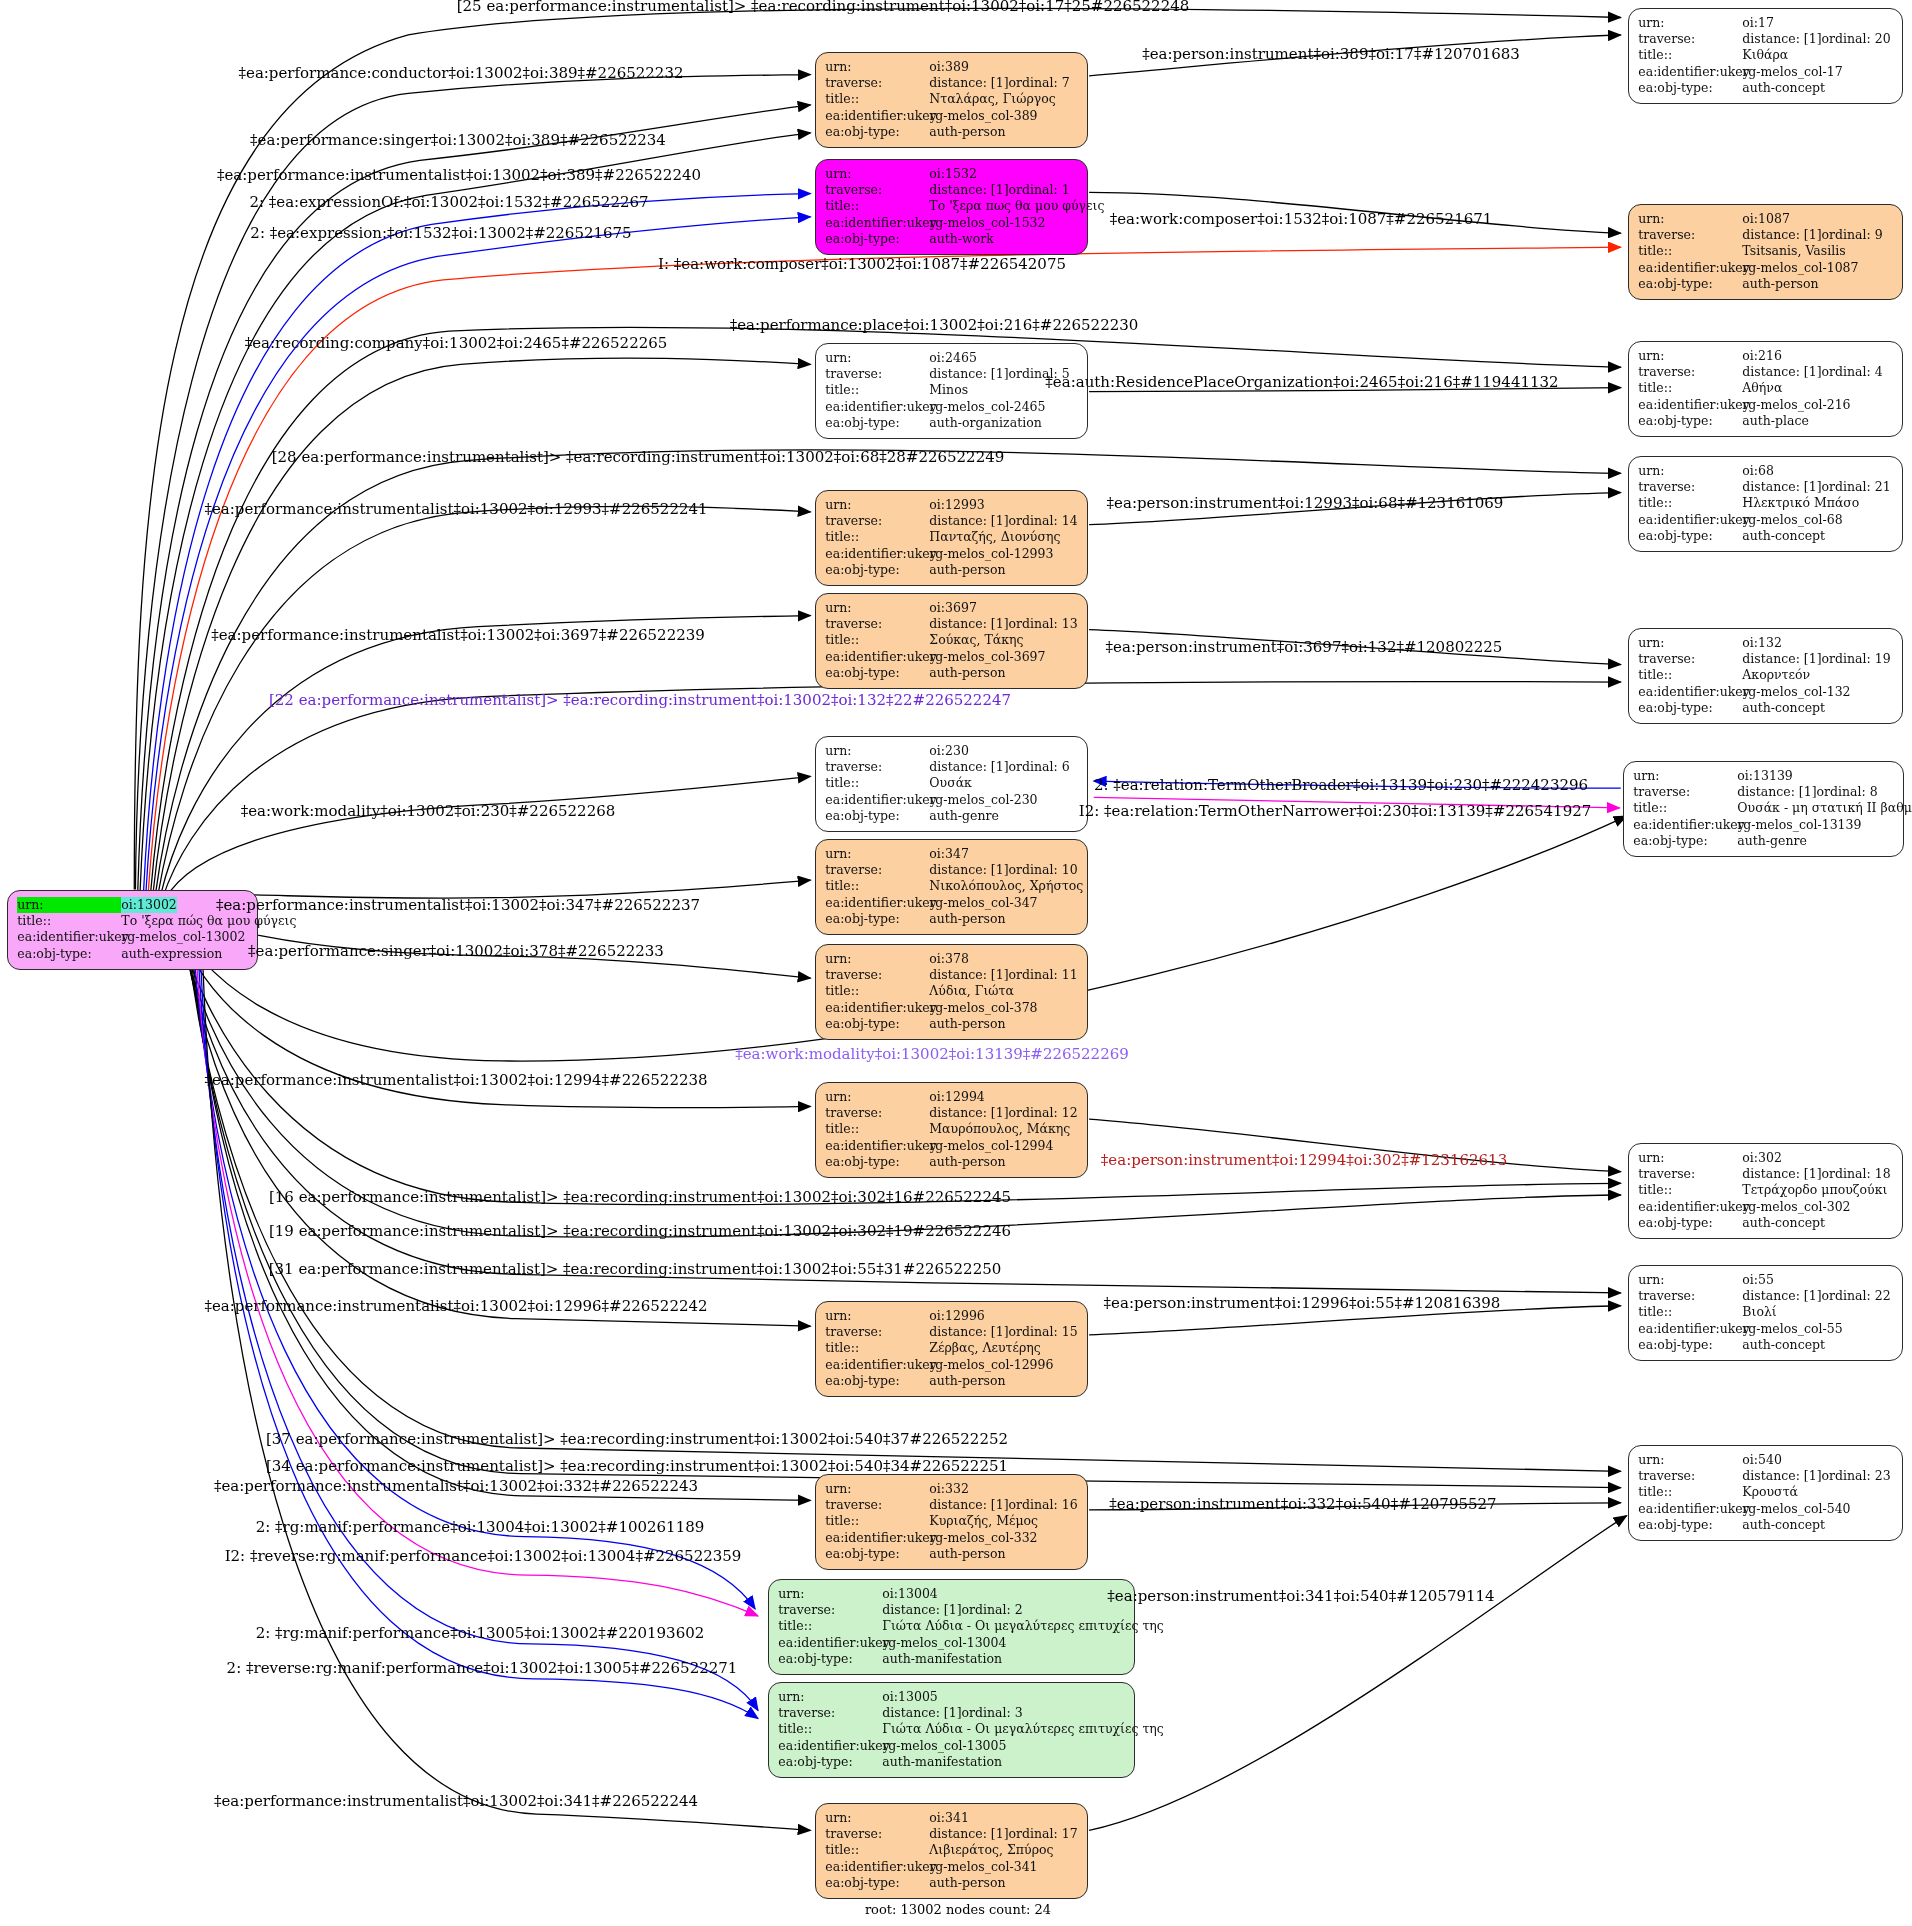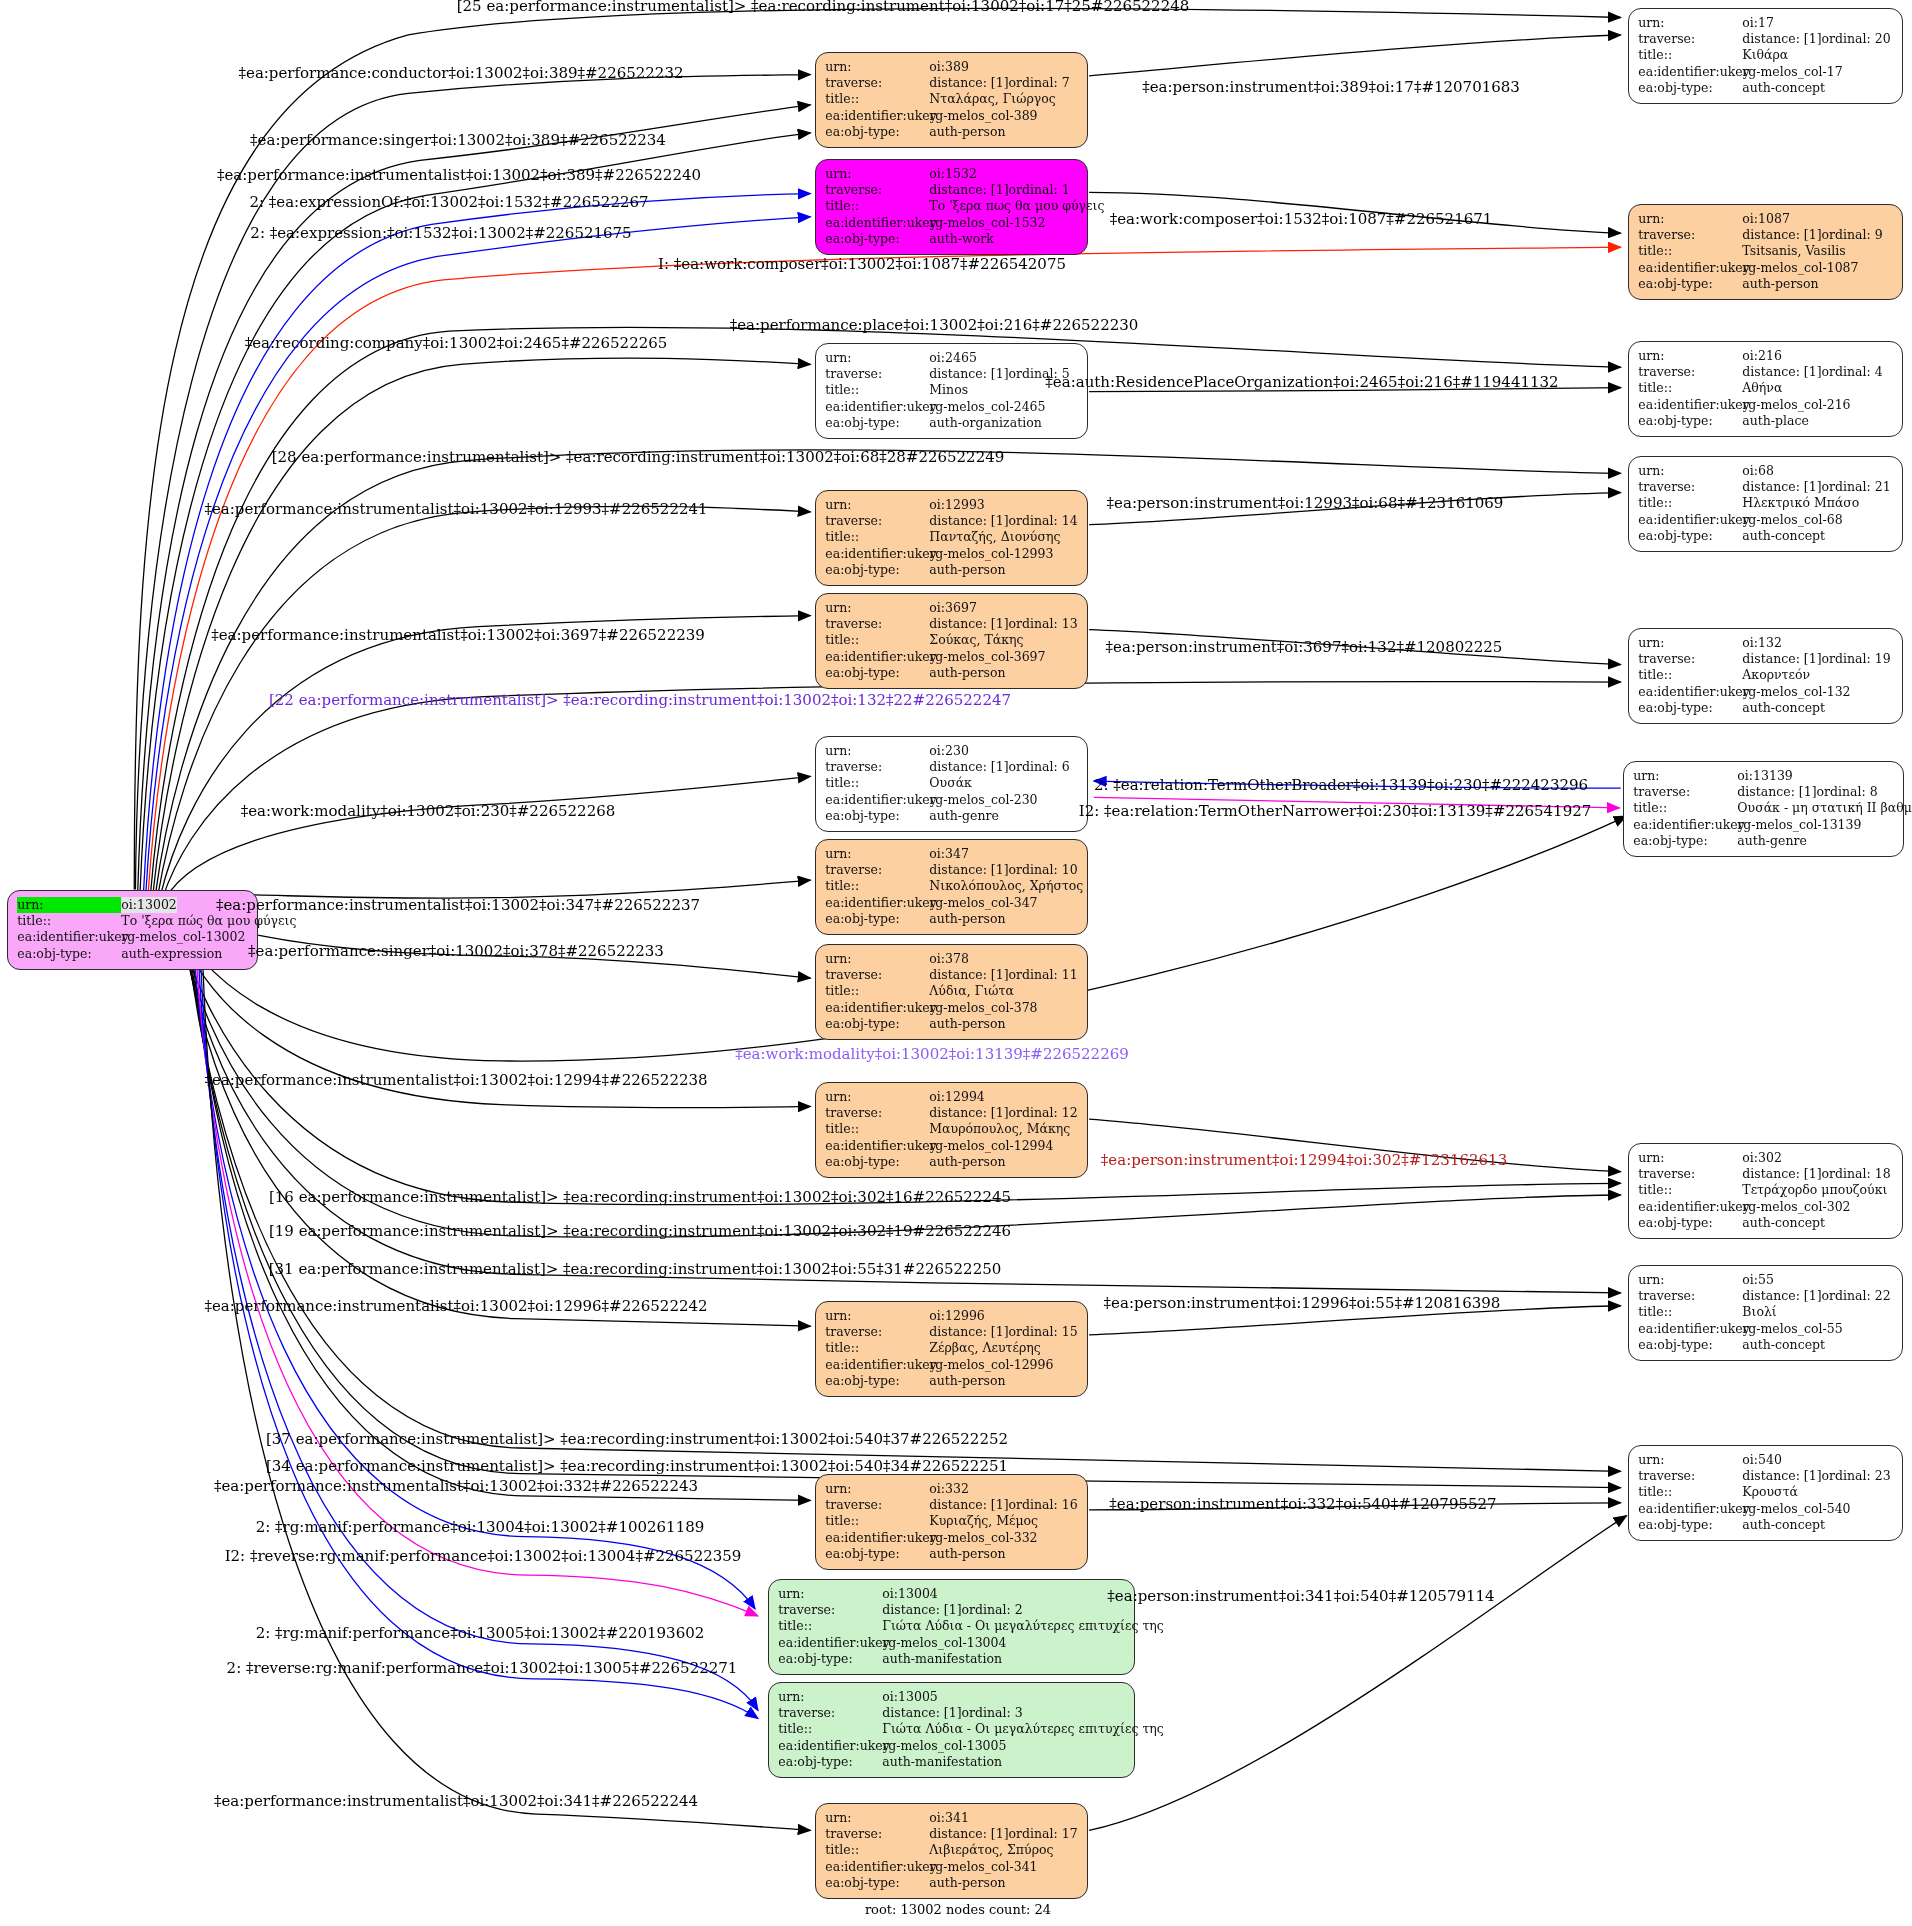--- a/index.html
+++ b/index.html
@@ -124,21 +124,21 @@
       <path d="M1868,3140 C2150,3080 2600,2720 2790,2600" stroke="#000" marker-end="url(#ahB)"></path>
 
       <path d="M348,1664 C378,2420 540,3100 920,3112 C1100,3118 1280,3132 1390,3140" stroke="#000" marker-end="url(#ahB)"></path>
     </g>
   </svg>
 
   <div id="nodes-layer">
       <div class="node root" style="left: 7px; top: 890px; width: 251px;">
         <div class="row">
           <span class="k" style="background: rgb(0, 232, 0);">urn:</span>
-          <span class="v" style="background: #e5e5e5;">oi:13002</span>
+          <span class="v" style="background: #5eead4;">oi:13002</span>
         </div>
         <div class="row">
           <span class="k">title::</span>
           <span class="v">Το 'ξερα πώς θα μου φύγεις</span>
         </div>
         <div class="row">
           <span class="k">ea:identifier:ukey</span>
           <span class="v">rg-melos_col-13002</span>
         </div>
         <div class="row">
@@ -671,21 +671,21 @@
           <span class="v">rg-melos_col-341</span>
         </div>
         <div class="row">
           <span class="k">ea:obj-type:</span>
           <span class="v">auth-person</span>
         </div>
       </div>
     </div>
   <div id="labels-layer">
       <div class="elabel" style="left: 823px; top: 5.8px; color: rgb(0, 0, 0);">[25 ea:performance:instrumentalist]&gt; ‡ea:recording:instrument‡oi:13002‡oi:17‡25#226522248</div>
-      <div class="elabel" style="left: 1331px; top: 54px; color: rgb(0, 0, 0); margin-top: 33px;">‡ea:person:instrument‡oi:389‡oi:17‡#120701683</div>
+      <div class="elabel" style="left: 1331px; top: 54px; color: rgb(0, 0, 0);">‡ea:person:instrument‡oi:389‡oi:17‡#120701683</div>
       <div class="elabel" style="left: 461px; top: 73px; color: rgb(0, 0, 0);">‡ea:performance:conductor‡oi:13002‡oi:389‡#226522232</div>
       <div class="elabel" style="left: 458px; top: 140px; color: rgb(0, 0, 0);">‡ea:performance:singer‡oi:13002‡oi:389‡#226522234</div>
       <div class="elabel" style="left: 459px; top: 175px; color: rgb(0, 0, 0);">‡ea:performance:instrumentalist‡oi:13002‡oi:389‡#226522240</div>
       <div class="elabel" style="left: 449px; top: 202px; color: rgb(0, 0, 0);">2: ‡ea:expressionOf:‡oi:13002‡oi:1532‡#226522267</div>
       <div class="elabel" style="left: 441px; top: 233px; color: rgb(0, 0, 0);">2: ‡ea:expression:‡oi:1532‡oi:13002‡#226521675</div>
       <div class="elabel" style="left: 1301px; top: 219px; color: rgb(0, 0, 0);">‡ea:work:composer‡oi:1532‡oi:1087‡#226521671</div>
       <div class="elabel" style="left: 862px; top: 264px; color: rgb(0, 0, 0);">I: ‡ea:work:composer‡oi:13002‡oi:1087‡#226542075</div>
       <div class="elabel" style="left: 934px; top: 325px; color: rgb(0, 0, 0);">‡ea:performance:place‡oi:13002‡oi:216‡#226522230</div>
       <div class="elabel" style="left: 456px; top: 343px; color: rgb(0, 0, 0);">‡ea:recording:company‡oi:13002‡oi:2465‡#226522265</div>
       <div class="elabel" style="left: 1302px; top: 382px; color: rgb(0, 0, 0);">‡ea:auth:ResidencePlaceOrganization‡oi:2465‡oi:216‡#119441132</div>

